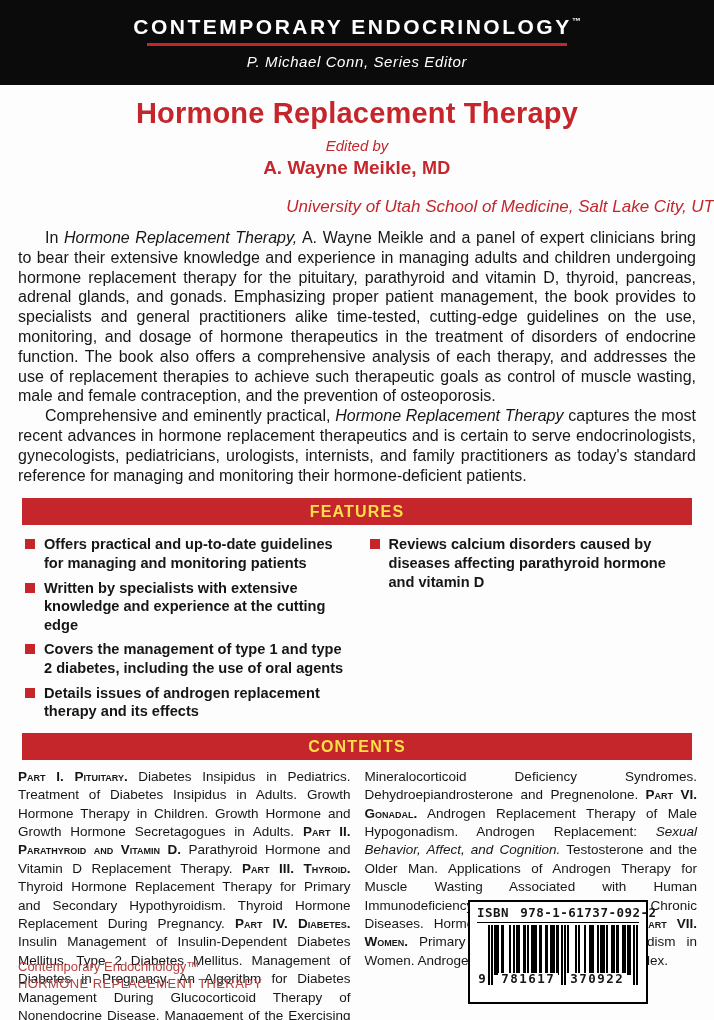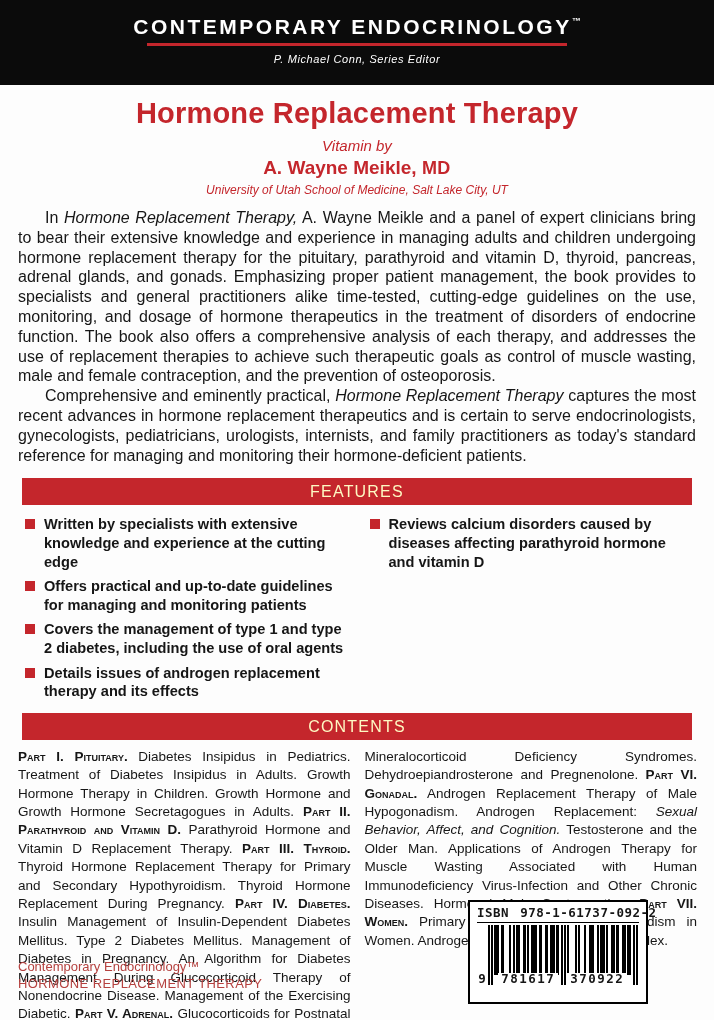--- a/index.html
+++ b/index.html
@@ -17,37 +17,37 @@
     font-family:"Liberation Sans","DejaVu Sans",sans-serif;color:var(--ink);
   }
   
   .masthead{
     background:var(--masthead);height:85px;width:100%;
     color:#fff;text-align:center;padding-top:15px;
   }
   .series-title{font-size:21px;font-weight:bold;letter-spacing:2.5px;white-space:nowrap;}
   .tm{font-size:9px;vertical-align:top;position:relative;top:1px;letter-spacing:0;}
   .masthead .rule{width:420px;height:3px;background:var(--accent);margin:4px auto 7px auto;}
-  .series-editor{font-style:italic;font-size:11px;letter-spacing:.6px;}
+  .series-editor{font-style:italic;font-size:15px;letter-spacing:.6px;}
   
   .title-block{text-align:center;color:var(--accent);margin-top:12px;}
   .book-title{font-size:29px;font-weight:bold;margin:0;letter-spacing:.2px;}
   .edited-by{font-style:italic;font-size:15px;margin-top:7px;}
   .editor-name{font-size:19px;font-weight:bold;margin-top:3px;}
   .degree{font-size:18px;letter-spacing:.5px;}
-  .affiliation{font-style:italic;font-size:12px;margin-top:4px;}
+  .affiliation{font-style:italic;font-size:17px;margin-top:18px;text-align:right;}
   
   .description{margin:11px 18px 0 18px;font-size:16px;line-height:19.8px;text-align:justify;}
   .description p{margin:0;text-indent:27px;}
   .it{font-style:italic;}
   .sc{font-weight:bold;font-variant:small-caps;}
   
   .band{
-    background:var(--accent);color:#fef9c3;text-align:center;
-    font-weight:normal;font-size:16px;letter-spacing:1.2px;
+    background:var(--accent);color:#fde047;text-align:center;
+    font-weight:bold;font-size:16px;letter-spacing:1.2px;
     height:27px;line-height:27px;margin:0 22px;
   }
   .band-features{margin-top:13px;}
   .band-contents{margin-top:6px;}
   
   .features-cols{display:flex;gap:20px;margin:10px 20px 0 25px;}
   .features-cols ul{list-style:none;margin:0;padding:0;flex:1;}
   .features-cols li{display:flex;gap:9px;font-weight:bold;font-size:14.6px;line-height:18.6px;margin-bottom:6px;}
   .sq{width:10px;height:10px;background:var(--accent);flex:none;margin-top:4px;}
   
@@ -84,41 +84,41 @@
 <div class="page">
 
   <header class="masthead">
     <div class="series-title"><span>CONTEMPORARY ENDOCRINOLOGY</span><span class="tm">™</span></div>
     <div class="rule"></div>
     <div class="series-editor">P. Michael Conn, Series Editor</div>
   </header>
 
   <section class="title-block">
     <h1 class="book-title">Hormone Replacement Therapy</h1>
-    <div class="edited-by">Vitamin by</div>
+    <div class="edited-by">Edited by</div>
     <div class="editor-name"><span>A. Wayne Meikle,</span> <span class="degree">MD</span></div>
     <div class="affiliation">University of Utah School of Medicine, Salt Lake City, UT</div>
   </section>
 
   <section class="description">
     <p><span>In </span><span class="it">Hormone Replacement Therapy,</span><span> A. Wayne Meikle and a panel of expert clinicians bring to bear their extensive knowledge and experience in managing adults and children undergoing hormone replacement therapy for the pituitary, parathyroid and vitamin D, thyroid, pancreas, adrenal glands, and gonads. Emphasizing proper patient management, the book provides to specialists and general practitioners alike time-tested, cutting-edge guidelines on the use, monitoring, and dosage of hormone therapeutics in the treatment of disorders of endocrine function. The book also offers a comprehensive analysis of each therapy, and addresses the use of replacement therapies to achieve such therapeutic goals as control of muscle wasting, male and female contraception, and the prevention of osteoporosis.</span></p>
     <p><span>Comprehensive and eminently practical, </span><span class="it">Hormone Replacement Therapy</span><span> captures the most recent advances in hormone replacement therapeutics and is certain to serve endocrinologists, gynecologists, pediatricians, urologists, internists, and family practitioners as today's standard reference for managing and monitoring their hormone-deficient patients.</span></p>
   </section>
 
   <section>
     <div class="band band-features">FEATURES</div>
     <div class="features-cols">
       <ul id="features-left">
           <li>
             <span class="sq"></span>
+            <span>Offers practical and up-to-date guidelines for managing and monitoring patients</span>
+          </li>
+          <li>
+            <span class="sq"></span>
             <span>Written by specialists with extensive knowledge and experience at the cutting edge</span>
-          </li>
-          <li>
-            <span class="sq"></span>
-            <span>Offers practical and up-to-date guidelines for managing and monitoring patients</span>
           </li>
           <li>
             <span class="sq"></span>
             <span>Covers the management of type 1 and type 2 diabetes, including the use of oral agents</span>
           </li>
           <li>
             <span class="sq"></span>
             <span>Details issues of androgen replacement therapy and its effects</span>
           </li>
         </ul>

